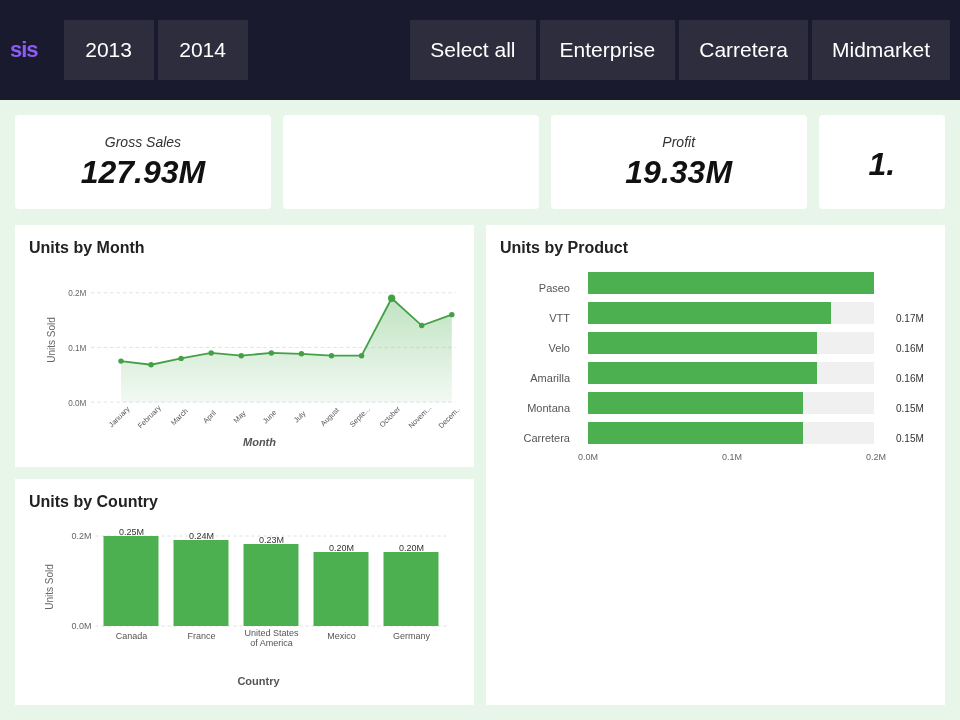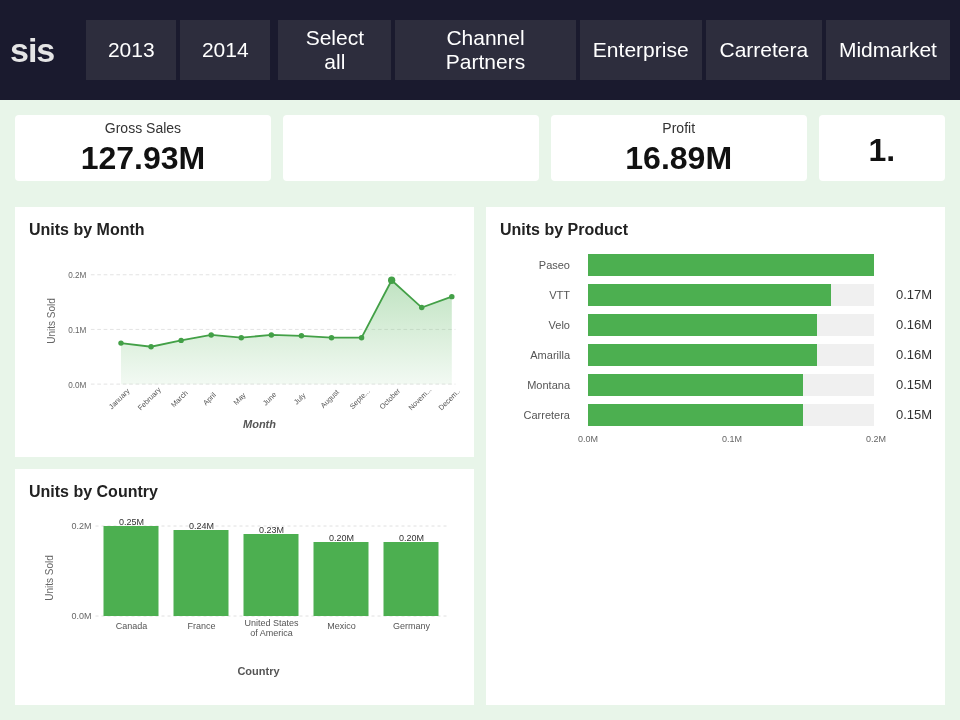--- a/index.html
+++ b/index.html
@@ -14,24 +14,24 @@
     
     .header {
       background: #1a1a2e;
       height: 100px;
       display: flex;
       align-items: center;
       padding: 0 10px;
       gap: 4px;
     }
     .logo {
-      color: #e5e5e5;
-      font-size: 34px;
+      color: #8b5cf6;
+      font-size: 22px;
       font-weight: bold;
-      margin-right: 28px;
+      margin-right: 22px;
       letter-spacing: -1px;
     }
     .nav-btn {
       background: #2d2d3d;
       color: white;
       border: none;
       padding: 10px 20px;
       font-size: 21px;
       cursor: pointer;
       height: 60px;
@@ -49,21 +49,22 @@
       grid-template-columns: 1fr 1fr;
       gap: 12px;
       height: calc(720px - 100px);
     }
 
     
     .kpi-row {
       grid-column: 1 / -1;
       display: flex;
       gap: 12px;
-      height: 66px;
+      height: 94px;
+      font-style: italic;
     }
     .kpi-card {
       background: white;
       border-radius: 4px;
       padding: 12px 20px;
       flex: 1;
       display: flex;
       flex-direction: column;
       justify-content: center;
     }
@@ -89,21 +90,21 @@
       overflow: hidden;
     }
     .panel-title {
       font-size: 16px;
       font-weight: bold;
       color: #222;
       margin-bottom: 10px;
     }
     .hbar-row {
       display: flex;
-      align-items: center;
+      align-items: flex-end;
       margin-bottom: 8px;
       gap: 18px;
     }
     .hbar-label {
       font-size: 11px;
       color: #555;
       width: 60px;
       text-align: right;
       flex-shrink: 0;
     }
@@ -111,21 +112,21 @@
       flex: 1;
       height: 22px;
       background: #f0f0f0;
       position: relative;
     }
     .hbar-fill {
       height: 100%;
       background: #4caf50;
     }
     .hbar-value {
-      font-size: 13px;
+      font-size: 10px;
       color: #333;
       margin-left: 4px;
       flex-shrink: 0;
       width: 35px;
     }
     .hbar-axis {
       display: flex;
       margin-left: 68px;
       justify-content: space-between;
       font-size: 9px;
@@ -135,38 +136,37 @@
   </style>
 </head>
 <body>
 
 <div class="header">
   <span class="logo">sis</span>
   <button class="nav-btn">2013</button>
   <button class="nav-btn">2014</button>
   <div class="nav-spacer"></div>
   <button class="nav-btn">Select all</button>
-  <button class="nav-btn">Channel Partners</button>
   <button class="nav-btn">Enterprise</button>
   <button class="nav-btn">Carretera</button>
   <button class="nav-btn">Midmarket</button>
 </div>
 
 <div class="main">
 
   <div class="kpi-row">
     <div class="kpi-card">
       <div class="kpi-label">Gross Sales</div>
       <div class="kpi-value">127.93M</div>
     </div>
     <div class="kpi-card">
     </div>
     <div class="kpi-card">
       <div class="kpi-label">Profit</div>
-      <div class="kpi-value">16.89M</div>
+      <div class="kpi-value">19.33M</div>
     </div>
     <div class="kpi-card">
       <div class="kpi-label"></div>
       <div class="kpi-value">1.</div>
     </div>
   </div>
 
   <div class="panel">
     <div class="panel-title">Units by Month</div>
     <div style="position:relative; padding-left:30px;">

